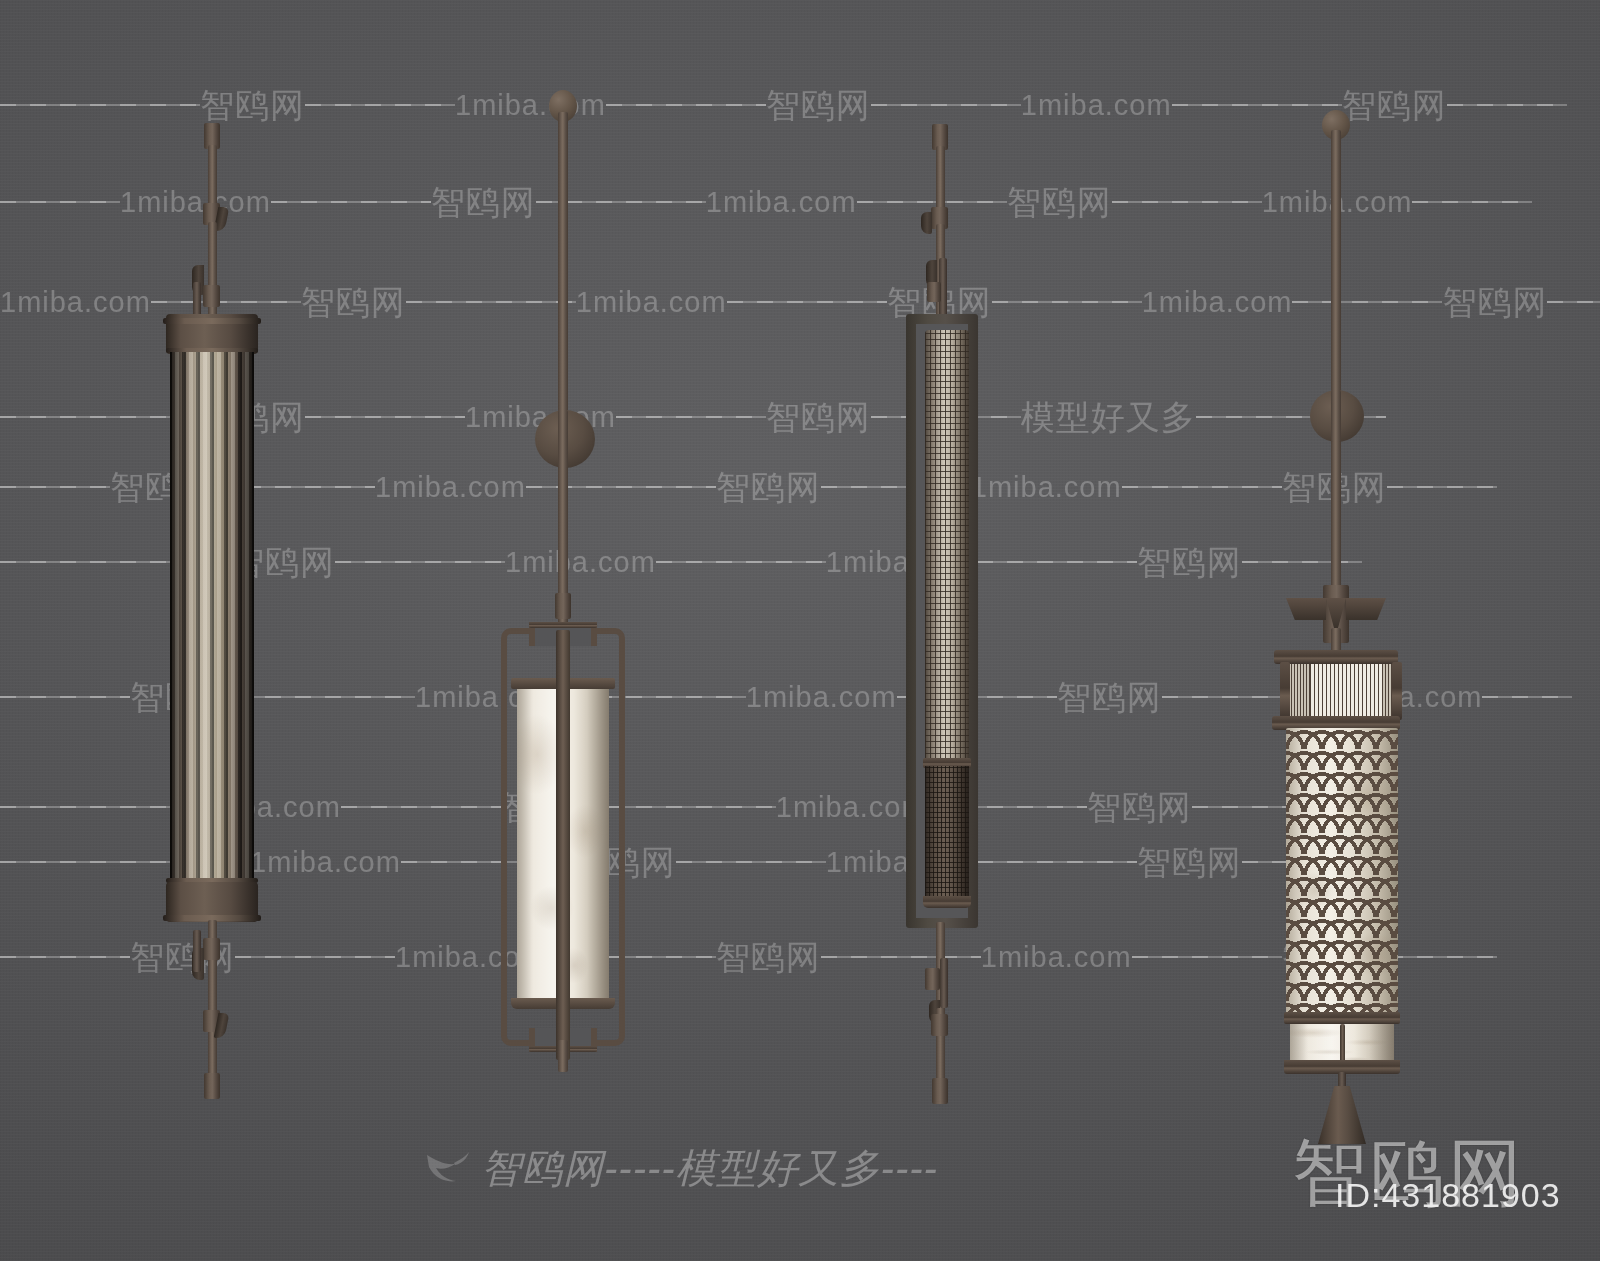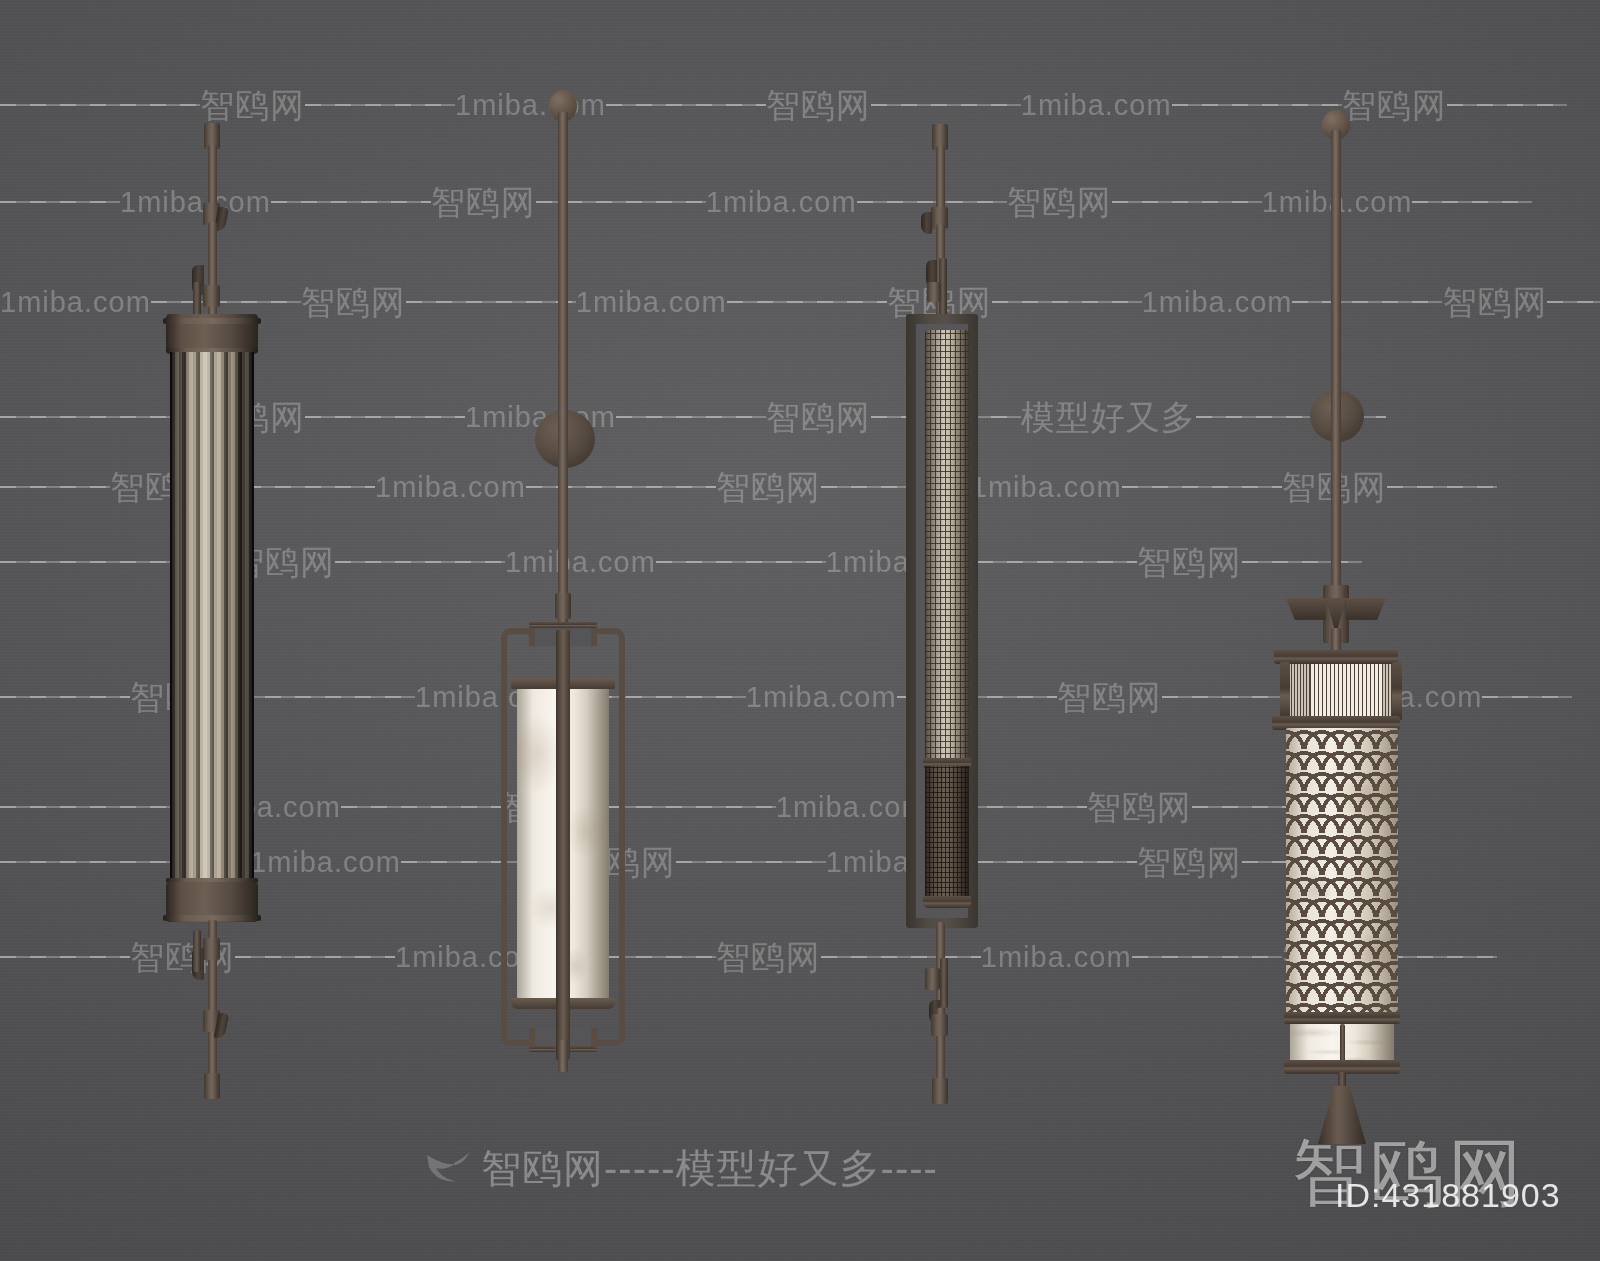--- a/index.html
+++ b/index.html
@@ -171,21 +171,21 @@
     background:linear-gradient(90deg,#3a312a 0%,#6a5b4f 42%,#594d43 62%,#322b25 100%);
     clip-path:polygon(34% 0%, 66% 0%, 100% 100%, 0% 100%);
   }
   .wing{position:absolute;background:linear-gradient(180deg,#5e5046,#3a322b);}
 
   
   .footer-wm{
     position:absolute;display:flex;align-items:center;gap:0;
     color:rgba(226,226,226,.40);white-space:nowrap;user-select:none;
   }
-  .footer-wm .wm-txt{font-size:40px;}
+  .footer-wm .wm-txt{font-size:40px;font-style:italic;}
   .bird{width:46px;height:34px;margin-right:10px;opacity:.45;}
   .brand-big{
     position:absolute;color:rgba(232,232,232,.58);
     font-size:74px;letter-spacing:4px;white-space:nowrap;user-select:none;
     text-shadow:0 0 2px rgba(0,0,0,.25);
   }
   .brand-id{
     position:absolute;color:rgba(242,242,242,.92);
     font-size:34px;letter-spacing:1px;white-space:nowrap;user-select:none;
   }

